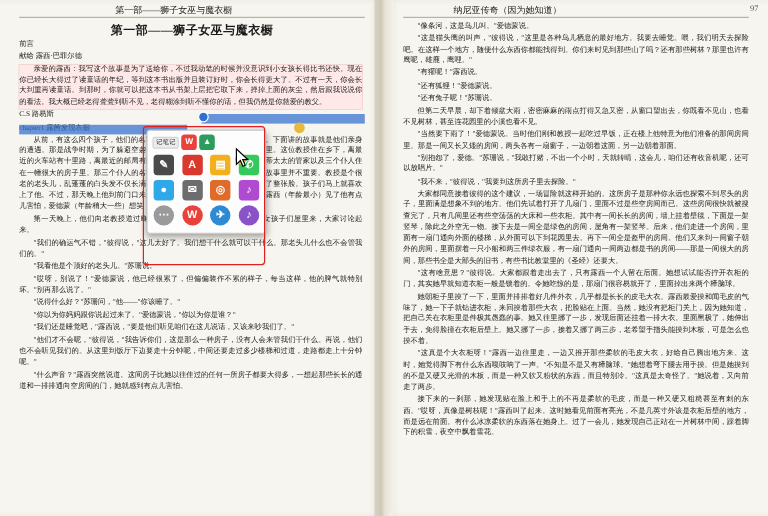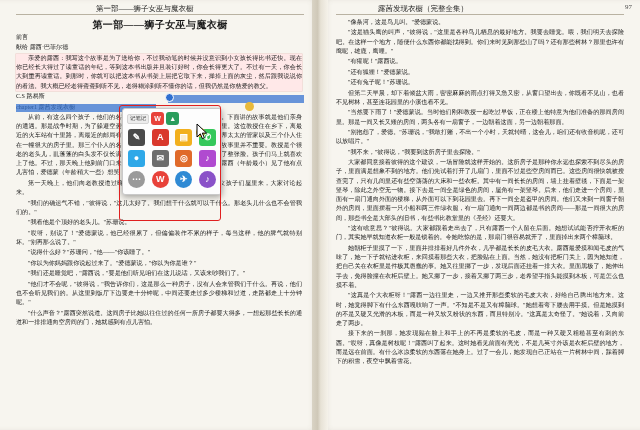--- a/index.html
+++ b/index.html
@@ -208,21 +208,21 @@
 </head>
 <body>
 
 <div class="page">
 
   <div class="sheet sheet-left"></div>
   <div class="sheet sheet-right"></div>
   <div class="gutter"></div>
 
   <div class="hdr hdr-left">第一部——狮子女巫与魔衣橱</div>
-  <div class="hdr hdr-right">露茜发现衣橱（完整全集）</div>
+  <div class="hdr hdr-right">纳尼亚传奇（因为她知道）</div>
   <div class="hdr-page">97</div>
   <div class="rule rule-left"></div>
   <div class="rule rule-right"></div>
 
   <div class="title">第一部——狮子女巫与魔衣橱</div>
 
   <div class="col col-left">
     <p class="noind">前言</p>
     <p class="noind">献给 露西·巴菲尔德</p>
     <p class="hl">亲爱的露西：我写这个故事是为了送给你，不过我动笔的时候并没意识到小女孩长得比书还快。现在你已经长大得过了读童话的年纪，等到这本书出版并且装订好时，你会长得更大了。不过有一天，你会长大到重再读童话。到那时，你就可以把这本书从书架上层把它取下来，掸掉上面的灰尘，然后跟我说说你的看法。我大概已经老得聋聋到听不见，老得糊涂到听不懂你的话，但我仍然是你慈爱的教父。</p>

